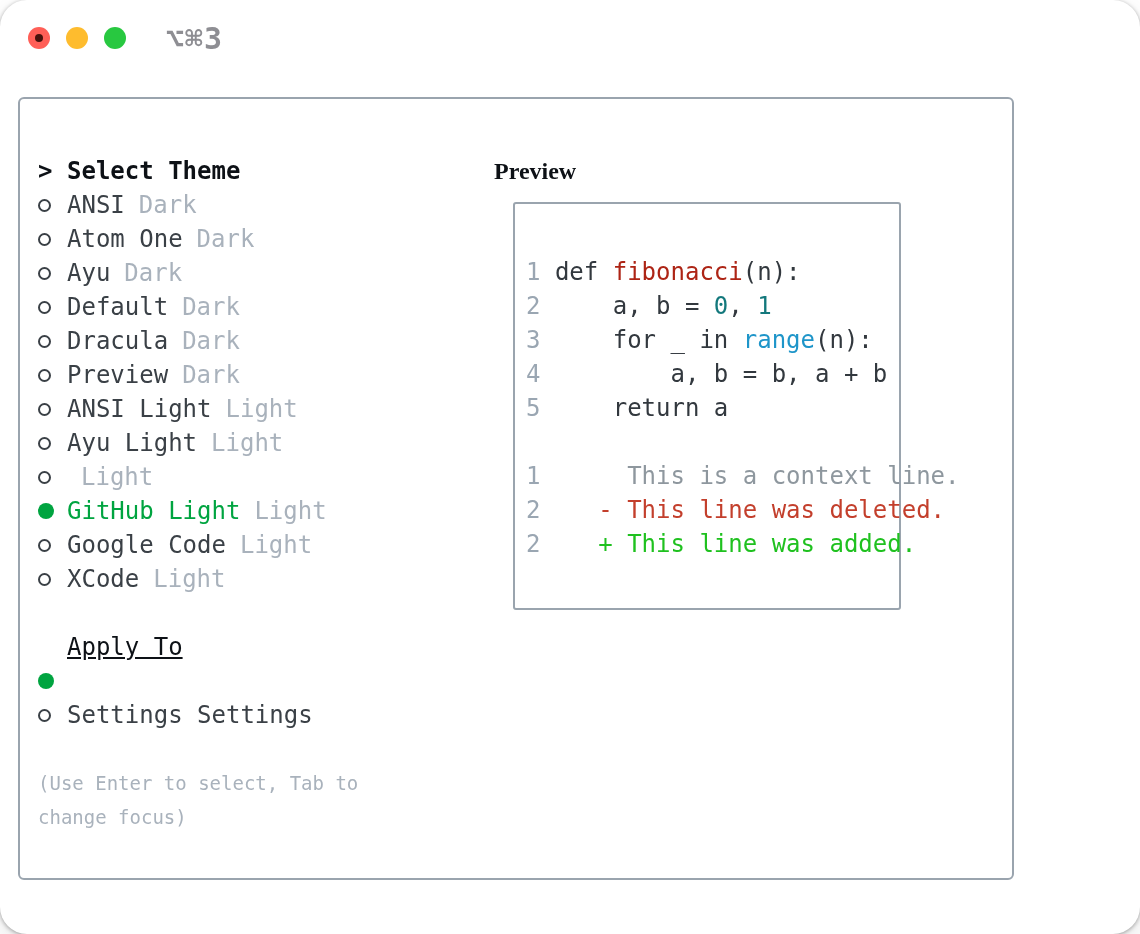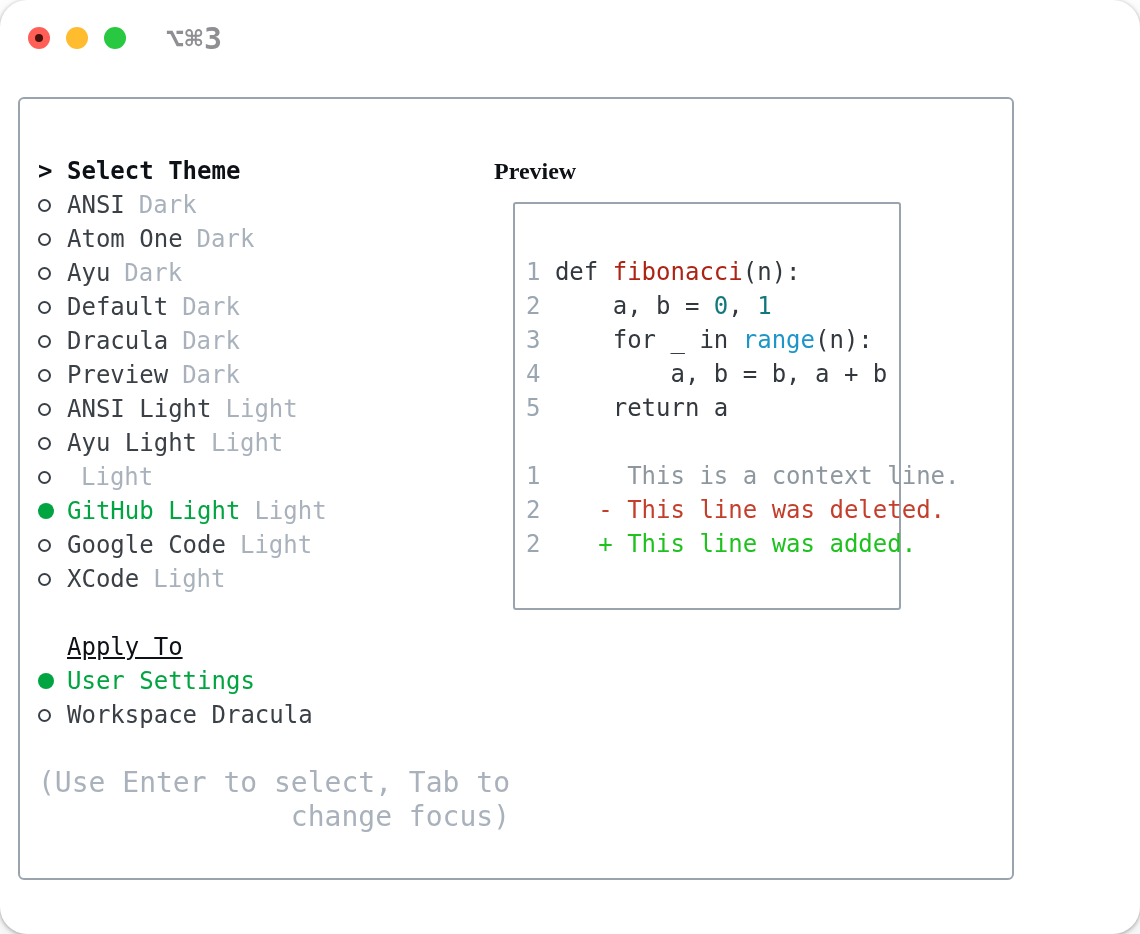--- a/index.html
+++ b/index.html
@@ -30,21 +30,21 @@
   .prefix { width: 29px; display: flex; align-items: center; flex: 0 0 29px; }
   .cursor { font-weight: bold; color: var(--header_black); font-size: 24px; }
   .header-label { font-weight: bold; color: var(--header_black); }
   .radio { width: 13px; height: 13px; border: 2px solid var(--item_fg); border-radius: 50%; }
   .radio.filled { width: 16px; height: 16px; border: none; background: var(--selected_green); }
   .theme-name.selected, .option-name.selected { color: var(--selected_green); text-align: center; }
   .variant { color: var(--variant_fg); margin-left: 14px; }
   .apply-block { margin-top: 34px; }
   .apply-header-label { color: var(--header_black); text-decoration: underline; }
   .help-block { margin-top: 34px; }
-  .help-line { height: 34px; line-height: 34px; font-size: 28px; color: var(--help_fg); white-space: pre; text-align: right; }
+  .help-line { height: 34px; line-height: 34px; font-size: 19px; color: var(--help_fg); white-space: pre; }
   
   .preview-label {
     position: absolute; left: 474px; top: 55px; height: 34px; display: flex; align-items: center;
     font-size: 24px; font-weight: bold; color: var(--header_black); font-family: Liberation Serif, serif;
   }
   .preview-box {
     position: absolute; left: 493px; top: 103px; width: 388px; height: 408px;
     border: 2px solid var(--border_gray); border-radius: 3px; background: #fff;
   }
   .code { position: absolute; left: 11px; top: 51px; }
@@ -135,25 +135,24 @@
         </div>
 
       <div class="apply-block">
         <div class="row">
           <span class="prefix"></span>
           <span class="apply-header-label">Apply To</span>
         </div>
         <div id="apply-options">
             <div class="row">
     <span class="prefix"><span class="radio filled"></span></span>
-    <span class="option-name selected">User Settings</span>
   </div>
             <div class="row">
     <span class="prefix"><span class="radio"></span></span>
-    <span class="option-name">Workspace Dracula</span>
+    <span class="option-name">Settings Settings</span>
   </div>
           </div>
       </div>
 
       <div class="help-block" id="help-block">
           <div class="help-line">(Use Enter to select, Tab to</div>
           <div class="help-line">change focus)</div>
         </div>
     </div>
 

